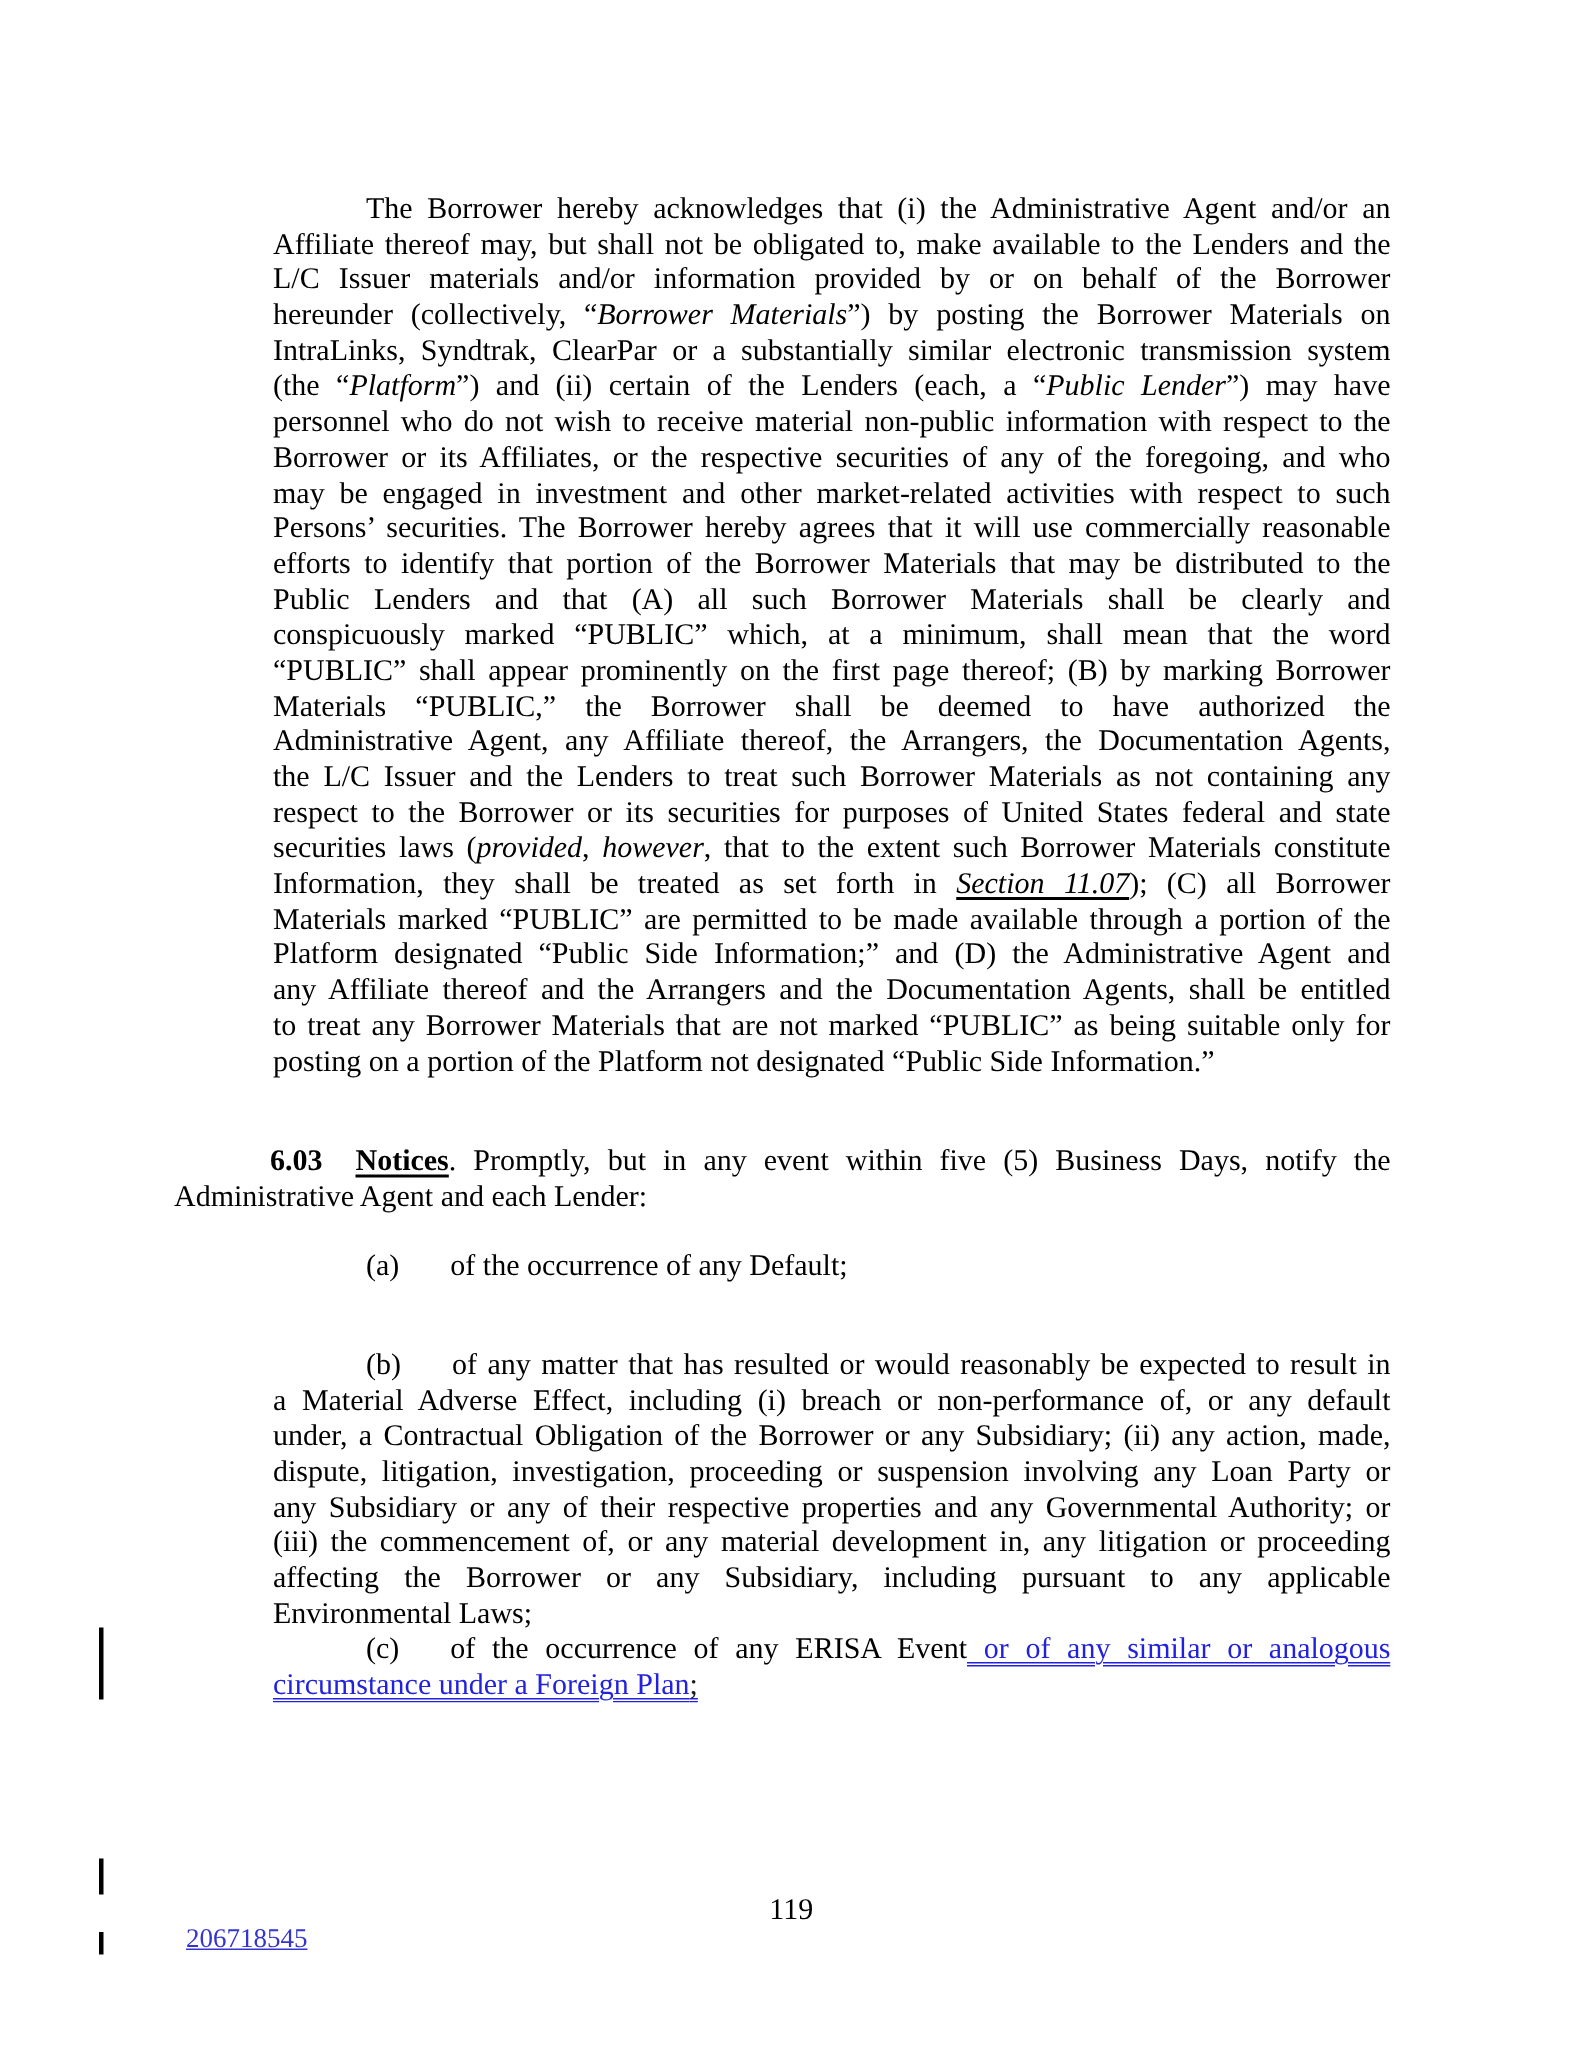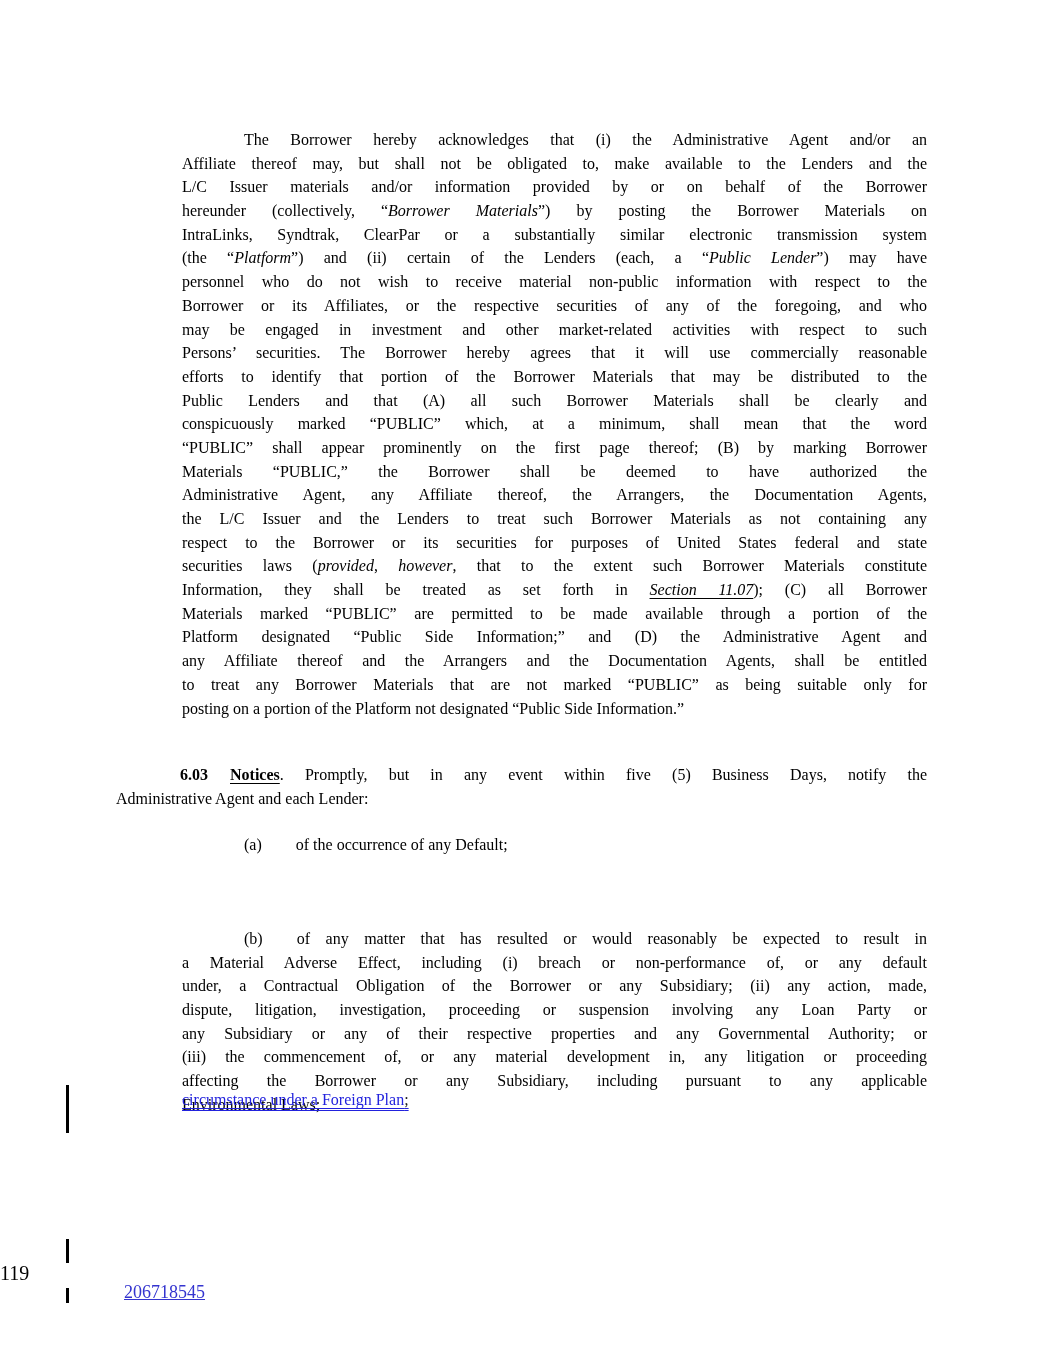--- a/index.html
+++ b/index.html
@@ -7,21 +7,21 @@
     position:relative;
     width:1055px; height:1365px;
     margin:0 auto;
     background:#ffffff;
     font-family:"Liberation Serif","DejaVu Serif",serif;
     color:#000;
     overflow:hidden;
   }
   .para {
     position:absolute;
-    font-size:16px;
+    font-size:20px;
     line-height:23.7px;
   }
   .line {
     height:23.7px;
     line-height:23.7px;
     white-space:pre-wrap;
     overflow:hidden;
     text-align:left;
   }
   .line.just {
@@ -58,20 +58,21 @@
   }
   .change-bar {
     position:absolute;
     left:66px; width:3px;
     background:#000;
   }
   .page-number {
     position:absolute;
     left:0; width:100%;
     top:1262px;
+    text-align:center;
     font-size:20px;
     line-height:23.7px;
   }
   .doc-id {
     position:absolute;
     left:124px; top:1283px;
     font-size:18px;
     line-height:18px;
     color:var(--link-blue,#3434cf);
     text-decoration:underline;
@@ -112,32 +113,33 @@
 
   <div class="para" style="left: 116px; top: 763px; width: 811px;">
       <div class="line just" style="padding-left: 64px;"><span class="f-b">6.03</span><span class="tab" style="width: 22px;"></span><span class="f-bu">Notices</span><span>. Promptly, but in any event within five (5) Business Days, notify the</span></div>
       <div class="line"><span>Administrative Agent and each Lender:</span></div>
     </div>
 
   <div class="para" style="left: 182px; top: 833px; width: 745px;">
       <div class="line" style="padding-left: 62px;"><span>(a)</span><span class="tab" style="width: 34px;"></span><span>of the occurrence of any Default;</span></div>
     </div>
 
-  <div class="para" style="left: 182px; top: 927px; width: 745px; font-family: Liberation Serif, serif;">
+  <div class="para" style="left: 182px; top: 899px; width: 745px; font-family: Liberation Serif, serif;">
       <div class="line just" style="padding-left: 62px;"><span>(b)</span><span class="tab" style="width: 34px;"></span><span>of any matter that has resulted or would reasonably be expected to result in</span></div>
       <div class="line just"><span>a Material Adverse Effect, including (i) breach or non-performance of, or any default</span></div>
       <div class="line just"><span>under, a Contractual Obligation of the Borrower or any Subsidiary; (ii) any action, made,</span></div>
       <div class="line just"><span>dispute, litigation, investigation, proceeding or suspension involving any Loan Party or</span></div>
       <div class="line just"><span>any Subsidiary or any of their respective properties and any Governmental Authority; or</span></div>
       <div class="line just"><span>(iii) the commencement of, or any material development in, any litigation or proceeding</span></div>
       <div class="line just"><span>affecting the Borrower or any Subsidiary, including pursuant to any applicable</span></div>
       <div class="line"><span>Environmental Laws;</span></div>
     </div>
 
   <div class="para" style="left: 182px; top: 1088px; width: 745px;">
+      <div class="line just" style="padding-left: 62px;"><span>(c)</span><span class="tab" style="width: 34px;"></span><span>of the occurrence of any ERISA Event</span><span class="f-ins"> or of any similar or analogous</span></div>
       <div class="line"><span class="f-ins2">circumstance under a Foreign Plan</span><span class="f-ins2k">;</span></div>
     </div>
 
   <div class="change-bar" style="top: 1085px; height: 48px;"></div>
   <div class="change-bar" style="top: 1239px; height: 24px;"></div>
   <div class="change-bar" style="top: 1288px; height: 15px;"></div>
 
   <div class="page-number">119</div>
 
   <div class="doc-id">206718545</div>

